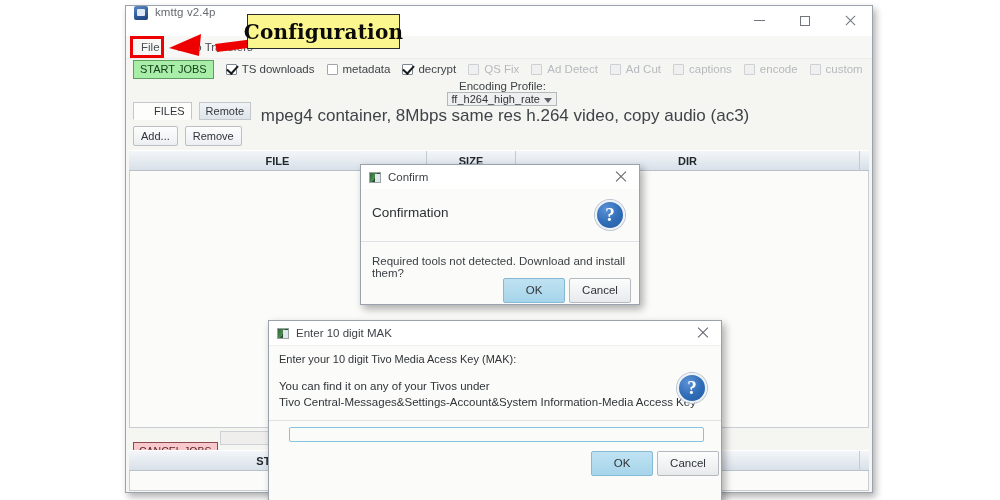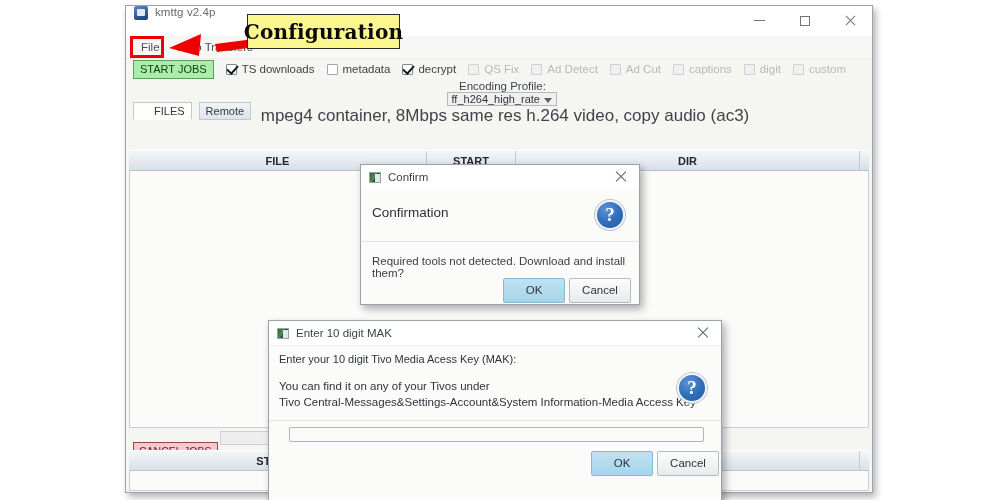--- a/index.html
+++ b/index.html
@@ -329,21 +329,21 @@
     <div class="chk-wrap">
       <span class="chk-box dis"></span>
       <span class="chk-lbl dis">Ad Cut</span>
     </div>
     <div class="chk-wrap">
       <span class="chk-box dis"></span>
       <span class="chk-lbl dis">captions</span>
     </div>
     <div class="chk-wrap">
       <span class="chk-box dis"></span>
-      <span class="chk-lbl dis">digit</span>
+      <span class="chk-lbl dis">encode</span>
     </div>
     <div class="chk-wrap">
       <span class="chk-box dis"></span>
       <span class="chk-lbl dis">custom</span>
     </div>
   </div>
 
   <div id="encrow">
     <span id="enc-label">Encoding Profile:</span>
     <div id="enc-select">
@@ -351,24 +351,28 @@
       <span id="enc-arrow"></span>
     </div>
     <span id="enc-desc">mpeg4 container, 8Mbps same res h.264 video, copy audio (ac3)</span>
   </div>
 
   <div id="tabrow">
     <div class="tab active">FILES</div>
     <div class="tab inactive">Remote</div>
   </div>
 
+  <div id="btnrow">
+    <div class="sbtn">Add...</div>
+    <div class="sbtn">Remove</div>
+  </div>
 
   <div id="table-head">
     <div class="th" id="th-file">FILE</div>
-    <div class="th" id="th-size">START</div>
+    <div class="th" id="th-size">SIZE</div>
     <div class="th" id="th-dir">DIR</div>
     <div class="th" id="th-pad"></div>
   </div>
   <div id="table-body"></div>
 
   <div id="cancel-row">
     <div id="cancel-jobs">CANCEL JOBS</div>
     <div id="progress-bar"></div>
   </div>
 

